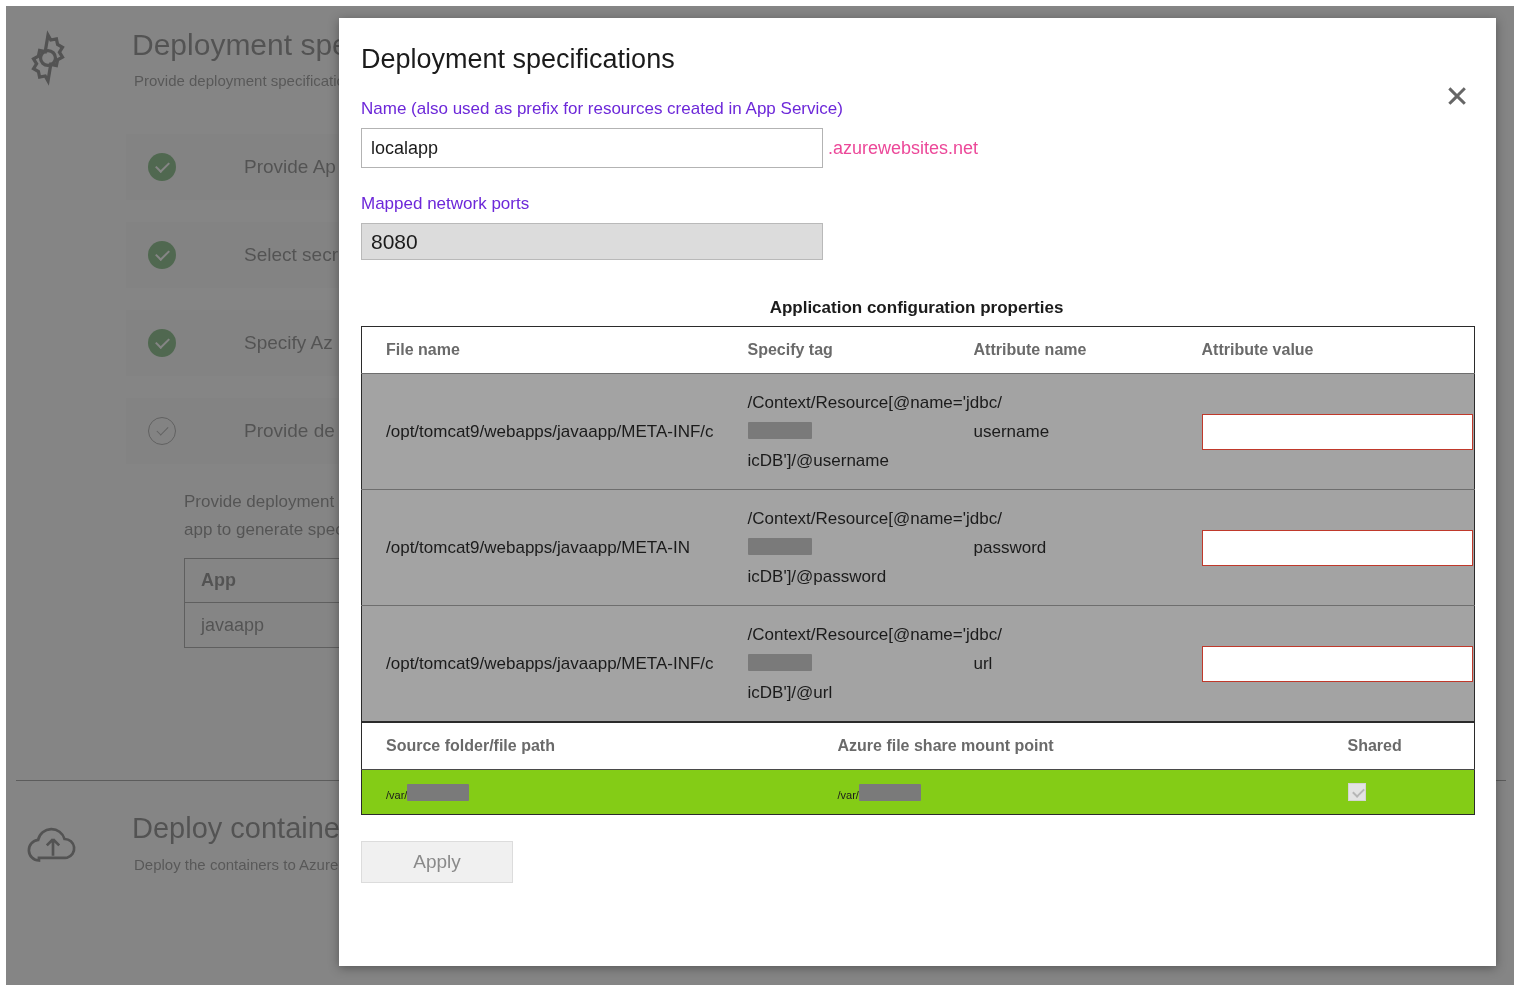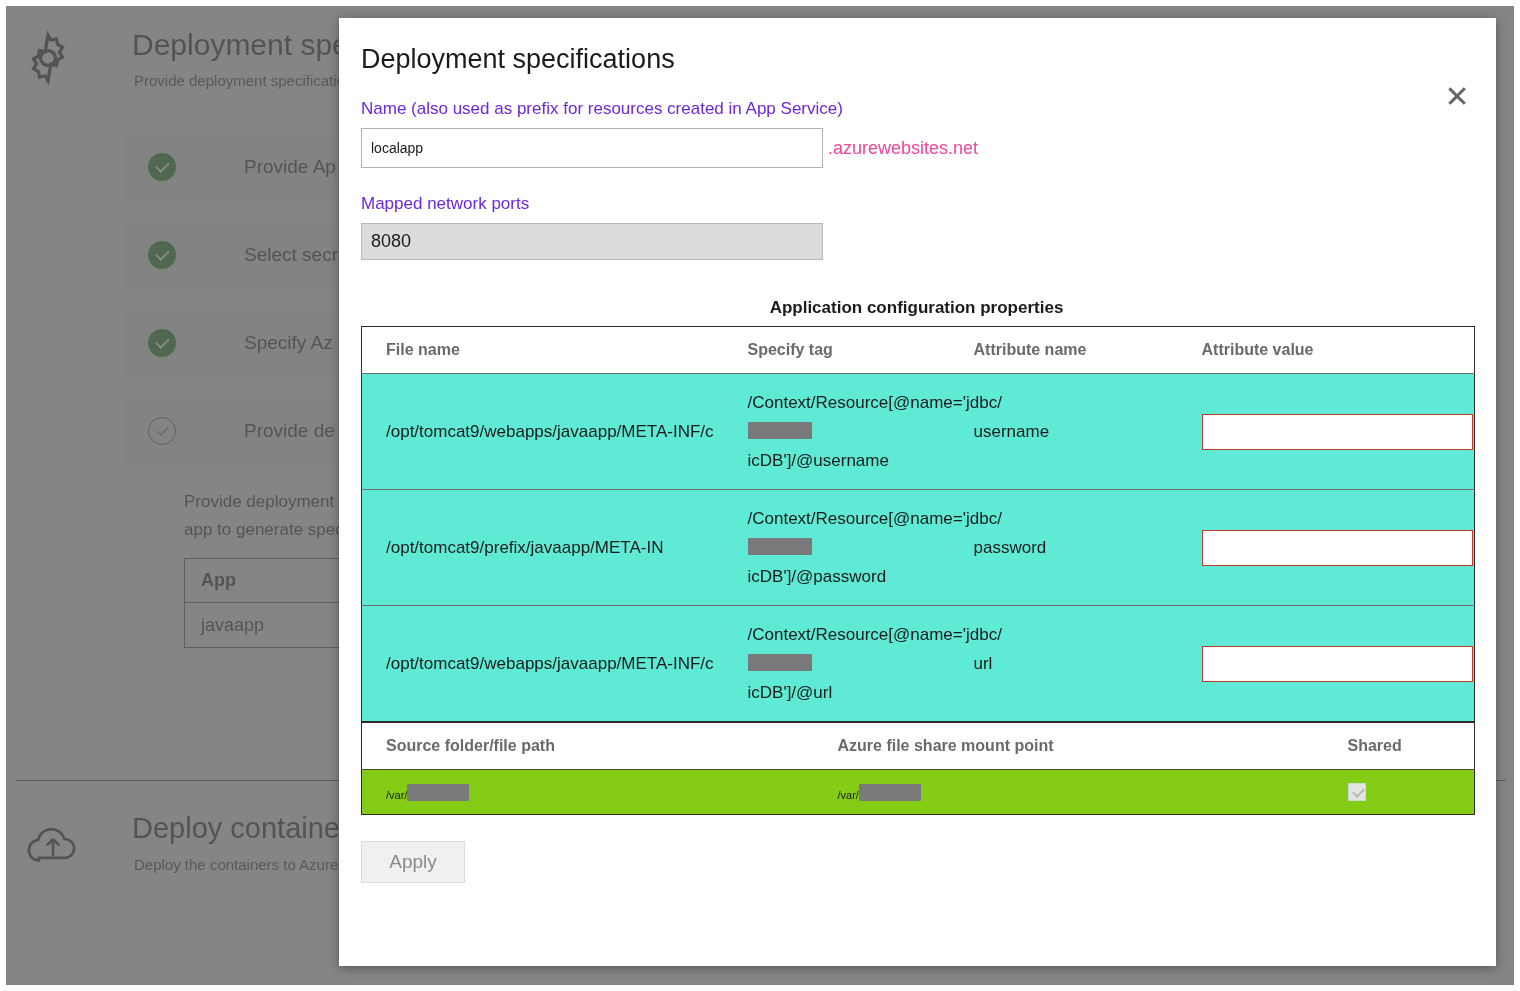--- a/index.html
+++ b/index.html
@@ -170,36 +170,36 @@
 
   .field-label {
     font-size: 17px; color: #6d28d9;
     margin-bottom: 9px;
   }
   .name-row { display: flex; align-items: center; }
   .name-input {
     width: 462px; height: 40px;
     border: 1px solid #b3b3b3;
     background: #fff;
-    font-size: 14px; color: #1b1b1b;
+    font-size: 18px; color: #1b1b1b;
     padding: 0 9px;
     font-family: "Liberation Sans", sans-serif;
     outline: none;
   }
   .name-suffix {
     margin-left: 5px;
     font-size: 18px; color: #ec4899;
   }
 
   .ports-wrap { margin-top: 26px; }
   .ports-input {
     width: 462px; height: 37px;
     border: 1px solid #b9b9b9;
     background: #dcdcdc;
-    font-size: 18px; color: #1b1b1b;
+    font-size: 21px; color: #1b1b1b;
     padding: 0 9px;
     font-family: "Liberation Sans", sans-serif;
     outline: none;
   }
 
   .section-title {
     font-size: 17px; font-weight: bold; color: #1b1b1b;
     margin: 38px 0 8px 0;
     text-align: center;
   }
@@ -217,21 +217,21 @@
     padding: 14px 0 14px 24px;
     border-bottom: 1.5px solid #6e6e6e;
     background: #fff;
   }
   table.cfg td {
     vertical-align: middle;
     font-size: 17px; color: #1b1b1b;
     padding: 14px 10px 14px 24px;
     border-bottom: 1.5px solid #6e6e6e;
     line-height: 29px;
-    background: #5eead4;
+    background: #a3a3a3;
   }
   table.cfg tr:last-child td { border-bottom: none; }
   .col-file { width: 362px; }
   .col-sect { width: 226px; }
   .col-attr { width: 228px; }
   .col-val  { width: 297px; }
 
   .redact {
     display: inline-block;
     background: #7a7a7a;
@@ -286,21 +286,21 @@
     content: "";
     position: absolute; left: 4px; top: 4px;
     width: 9px; height: 5px;
     border-left: 2px solid #b6b6b6;
     border-bottom: 2px solid #b6b6b6;
     transform: rotate(-45deg);
   }
 
   .apply-btn {
     margin-top: 26px;
-    width: 104px; height: 42px;
+    width: 152px; height: 42px;
     background: #f0f0f0;
     border: 1px solid #dcdcdc;
     color: #8a8a8a;
     font-size: 19px;
     font-family: "Liberation Sans", sans-serif;
     cursor: default;
   }
 </style>
 </head>
 <body>
@@ -408,21 +408,21 @@
               <span>/Context/Resource[@name='jdbc/</span><span class="redact" style="width:64px"></span><br>
               <span>icDB']/@username</span>
             </td>
             <td>username</td>
             <td>
               <input class="attr-val" type="text" value="" style="">
             </td>
           </tr>
           <tr>
             <td>
-              <span class="clip-file">/opt/tomcat9/prefix/javaapp/META-IN</span>
+              <span class="clip-file">/opt/tomcat9/webapps/javaapp/META-IN</span>
             </td>
             <td>
               <span>/Context/Resource[@name='jdbc/</span><span class="redact" style="width:64px"></span><br>
               <span>icDB']/@password</span>
             </td>
             <td>password</td>
             <td>
               <input class="attr-val" type="text" value="" style="">
             </td>
           </tr>

